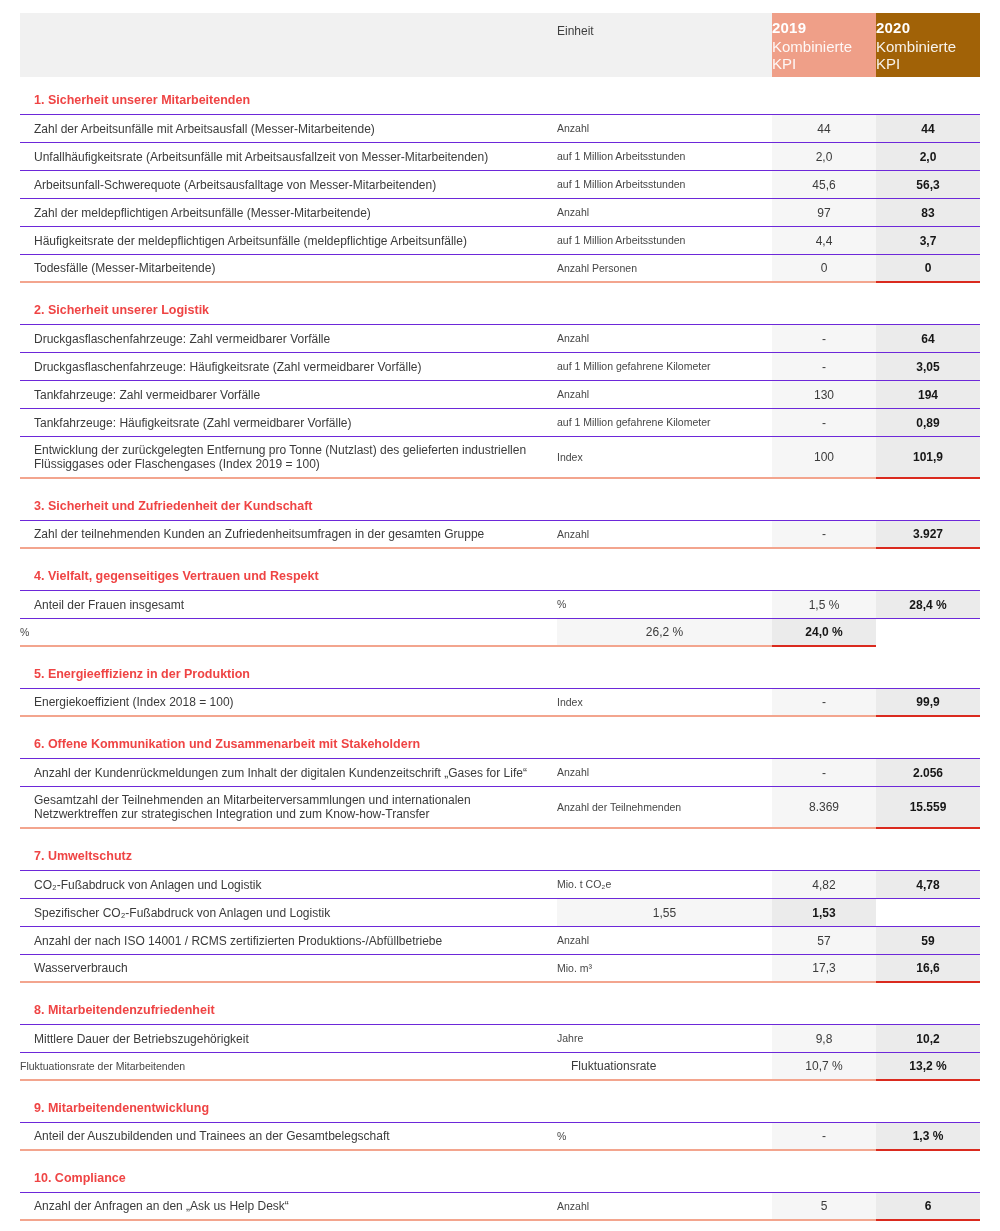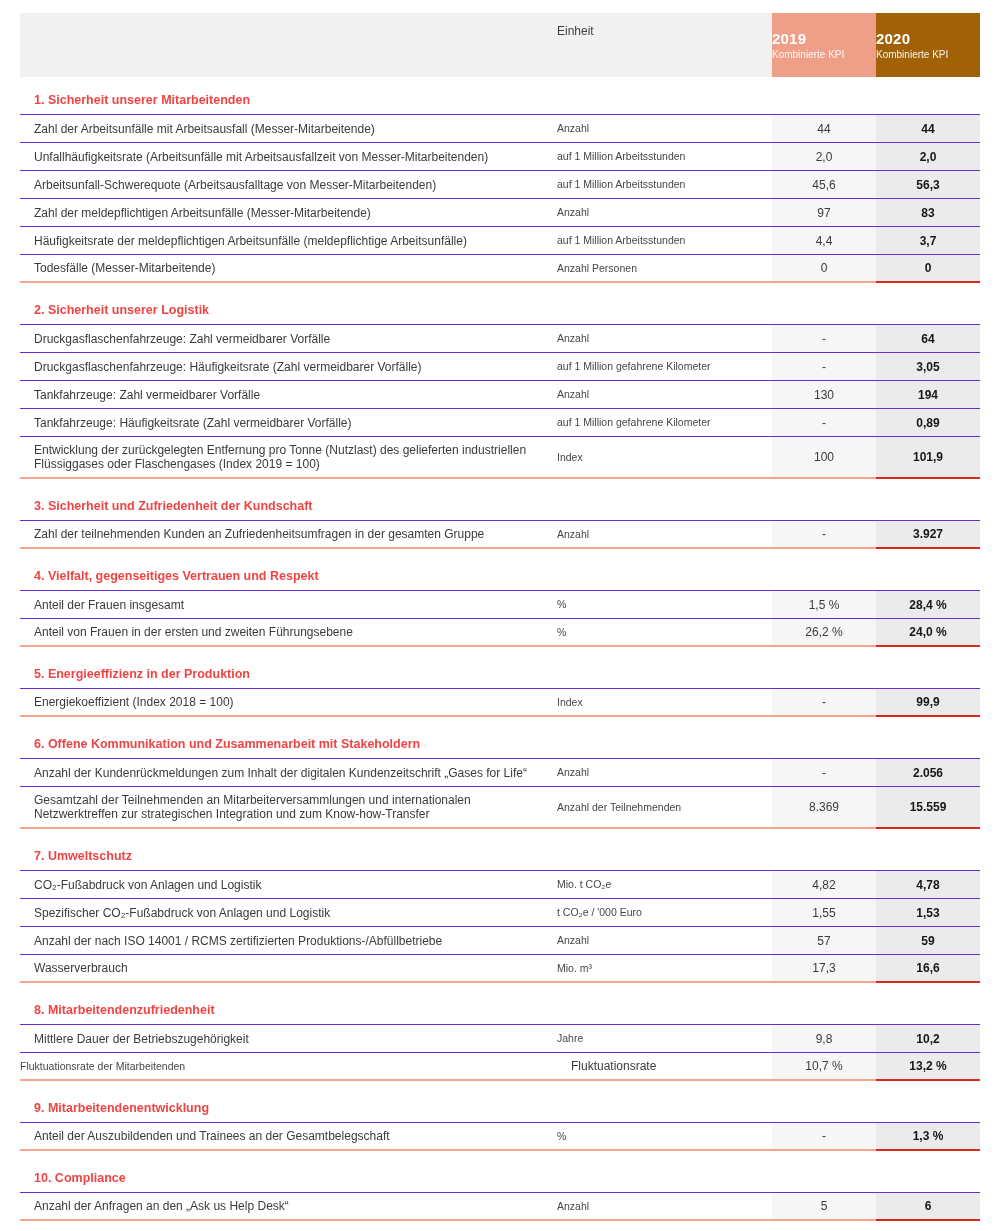--- a/index.html
+++ b/index.html
@@ -23,21 +23,21 @@
   .hcell-label, .hcell-unit { background: #f1f1f1; }
   .hcell-unit { padding-top: 11px; font-size: 12px; color: #3f3f3f; }
   .hcell-2019 { background: #ef9f88; }
   .hcell-2020 { background: #a16207; }
   .hcell-2019, .hcell-2020 {
     color: #ffffff; 
     display: flex; flex-direction: column; justify-content: center;
     gap: 2px;
   }
   .hcell-year  { font-size: 15px; font-weight: bold; letter-spacing: .2px; }
-  .hcell-sub   { font-size: 10px; color: rgba(255,255,255,.92); }
+  .hcell-sub   { font-size: 15px; color: rgba(255,255,255,.92); }
 
   
   .section-title {
     font-size: 12.5px; font-weight: bold; color: #ef4444;
     padding: 20px 0 7px 14px;
   }
   .section:first-of-type .section-title { padding-top: 16px; }
 
   .row { border-top: 1px solid #6d28d9; }
   .cell { padding: 6px 0; min-height: 27px; display: flex; align-items: center; }
@@ -172,21 +172,20 @@
     <div class="section-title">4. Vielfalt, gegenseitiges Vertrauen und Respekt</div>
     <div>
   <div class="grid-cols row">
     <div class="cell cell-label">Anteil der Frauen insgesamt</div>
     <div class="cell cell-unit">%</div>
     <div class="cell cell-2019">1,5 %</div>
     <div class="cell cell-2020">28,4 %</div>
   </div>
 
   <div class="grid-cols row last">
-    <div class="cell cell-label">Anteil von Frauen in der ersten und zweiten Führungsebene</div>
     <div class="cell cell-unit">%</div>
     <div class="cell cell-2019">26,2 %</div>
     <div class="cell cell-2020">24,0 %</div>
   </div>
 </div>
   </div>
 
   <div class="section">
     <div class="section-title">5. Energieeffizienz in der Produktion</div>
     <div>
@@ -223,21 +222,20 @@
     <div>
   <div class="grid-cols row">
     <div class="cell cell-label">CO₂-Fußabdruck von Anlagen und Logistik</div>
     <div class="cell cell-unit">Mio. t CO₂e</div>
     <div class="cell cell-2019">4,82</div>
     <div class="cell cell-2020">4,78</div>
   </div>
 
   <div class="grid-cols row">
     <div class="cell cell-label">Spezifischer CO₂-Fußabdruck von Anlagen und Logistik</div>
-    <div class="cell cell-unit">t CO₂e / '000 Euro</div>
     <div class="cell cell-2019">1,55</div>
     <div class="cell cell-2020">1,53</div>
   </div>
 
   <div class="grid-cols row">
     <div class="cell cell-label">Anzahl der nach ISO 14001 / RCMS zertifizierten Produktions-/Abfüllbetriebe</div>
     <div class="cell cell-unit">Anzahl</div>
     <div class="cell cell-2019">57</div>
     <div class="cell cell-2020">59</div>
   </div>

